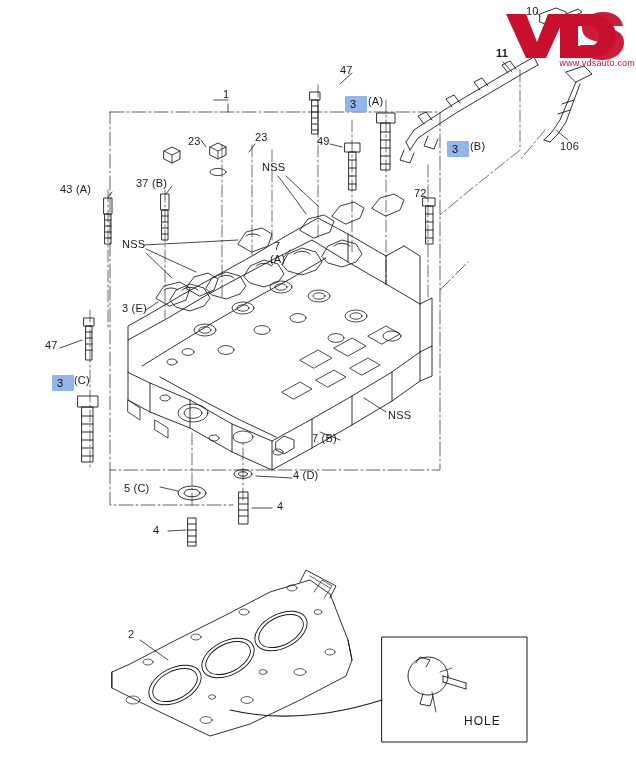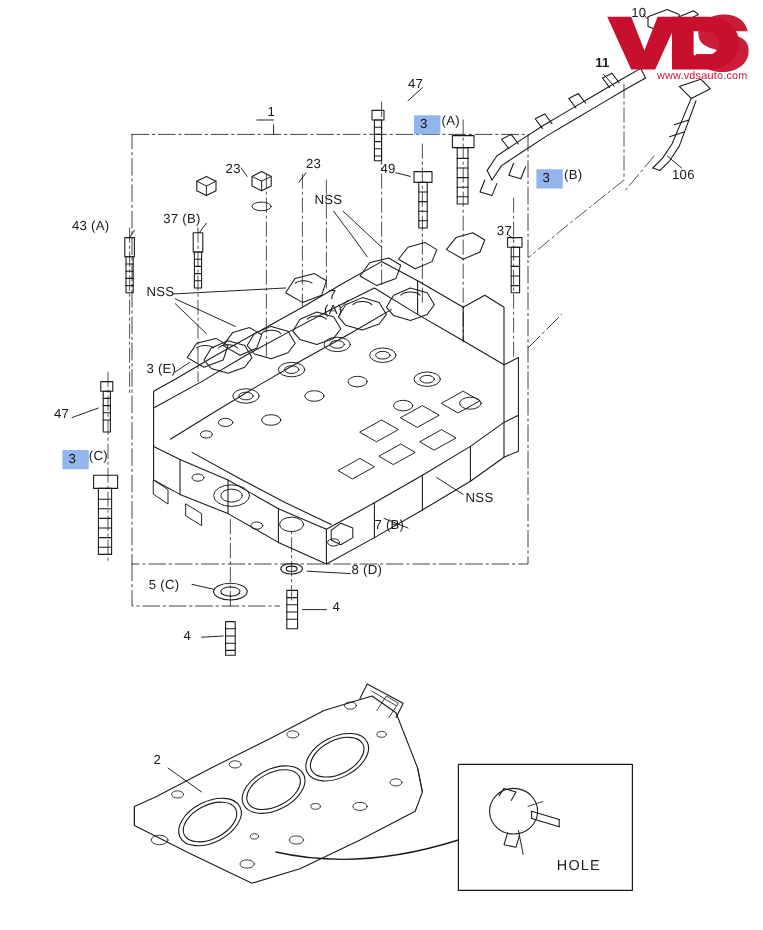--- a/index.html
+++ b/index.html
@@ -56,21 +56,21 @@
   }
   .logo {
     position: absolute;
     right: 12px;
     top: 8px;
     width: 120px;
     height: 56px;
   }
   .logo-url {
     position: absolute;
-    right: 13px;
+    right: 1px;
     top: 58px;
     font-size: 9px;
     color: #c8102e;
     font-family: "Liberation Sans", sans-serif;
     letter-spacing: 0.2px;
   }
 </style>
 </head>
 <body>
 
@@ -401,34 +401,34 @@
   <div class="hl-text" style="left:57px; top:378px;">3</div>
 
   <div class="lbl" style="left:223px; top:89px;">1</div>
   <div class="lbl" style="left:128px; top:629px;">2</div>
   <div class="lbl" style="left:368px; top:96px;">(A)</div>
   <div class="lbl" style="left:470px; top:141px;">(B)</div>
   <div class="lbl" style="left:74px; top:375px;">(C)</div>
   <div class="lbl" style="left:153px; top:525px;">4</div>
   <div class="lbl" style="left:277px; top:501px;">4</div>
   <div class="lbl" style="left:124px; top:483px;">5 (C)</div>
-  <div class="lbl" style="left:293px; top:470px;">8 (D)</div>
+  <div class="lbl" style="left:293px; top:470px;">4 (D)</div>
   <div class="lbl" style="left:274px; top:241px;">7</div>
   <div class="lbl" style="left:270px; top:254px;">(A)</div>
   <div class="lbl" style="left:312px; top:433px;">7 (B)</div>
   <div class="lbl" style="left:122px; top:303px;">3 (E)</div>
   <div class="lbl" style="left:526px; top:6px;">10</div>
   <div class="lbl" style="left:496px; top:48px;font-weight:bold;">11</div>
   <div class="lbl" style="left:188px; top:136px;">23</div>
   <div class="lbl" style="left:255px; top:132px;">23</div>
   <div class="lbl" style="left:60px; top:184px;">43 (A)</div>
   <div class="lbl" style="left:136px; top:178px;">37 (B)</div>
   <div class="lbl" style="left:340px; top:65px;">47</div>
   <div class="lbl" style="left:45px; top:340px;">47</div>
-  <div class="lbl" style="left:414px; top:188px;">37</div>
+  <div class="lbl" style="left:414px; top:188px;">72</div>
   <div class="lbl" style="left:317px; top:136px;">49</div>
   <div class="lbl" style="left:560px; top:141px;">106</div>
   <div class="lbl" style="left:262px; top:162px;">NSS</div>
   <div class="lbl" style="left:122px; top:239px;">NSS</div>
   <div class="lbl" style="left:388px; top:410px;">NSS</div>
   <div class="lbl hole" style="left:424px; top:715px;">HOLE</div>
 
 </div>
 
 </body></html>

